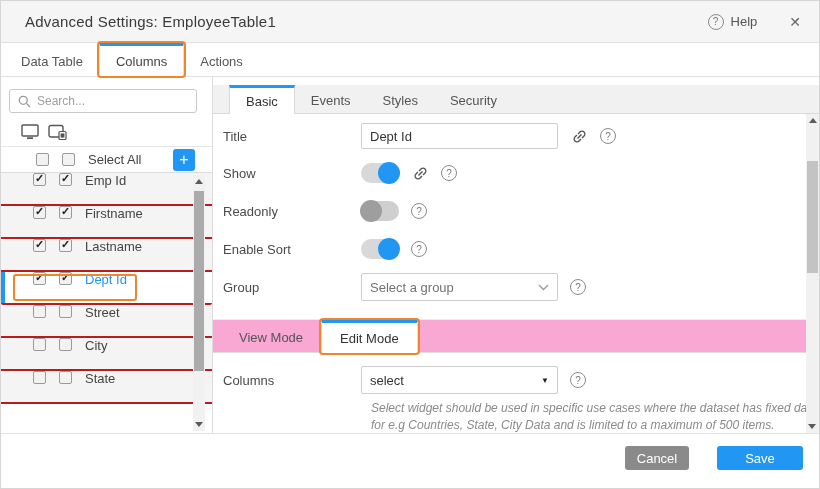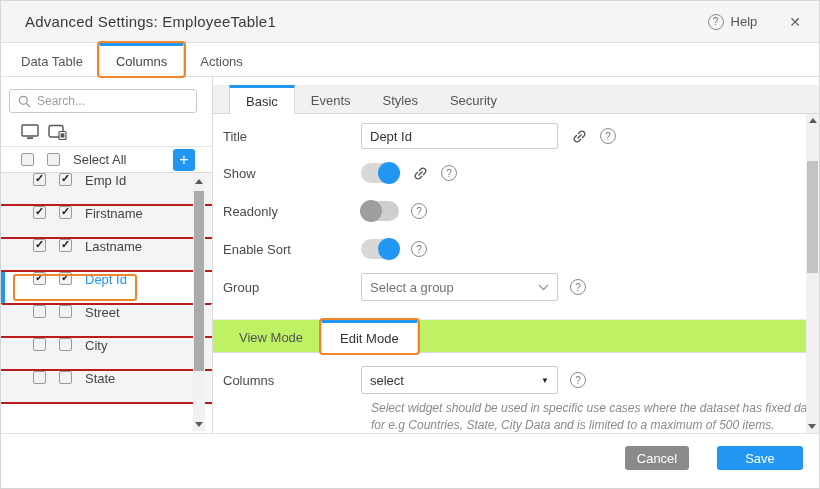--- a/index.html
+++ b/index.html
@@ -31,21 +31,21 @@
   
   .sidebar { width:212px; border-right:1px solid #dcdcdc; display:flex; flex-direction:column; background:#fff; flex:0 0 auto; }
   .search-wrap { padding:12px 15px 8px 8px; }
   .search-box { height:24px; border:1px solid #c9c9c9; border-radius:3px; display:flex; align-items:center;
                 padding:0 8px; gap:6px; background:#fff; }
   .search-box input { border:none; outline:none; font-size:12px; color:#333; width:100%; font-family:inherit; background:transparent; }
   .search-box input::placeholder { color:#9e9e9e; }
   .devices { display:flex; gap:9px; padding:3px 0 6px 20px; border-bottom:1px solid #e6e6e6; align-items:center; }
   .dev-icon { display:flex; cursor:pointer; }
 
-  .select-all-row { height:26px; display:flex; align-items:center; padding-left:20px; border-bottom:1px solid #dcdcdc;
+  .select-all-row { height:26px; display:flex; align-items:center; padding-left:35px; border-bottom:1px solid #dcdcdc;
                     position:relative; background:#fff; }
   .checkbox { width:13px; height:13px; border:1px solid #9a9a9a; border-radius:2px; background:#f2f2f2;
               margin-right:13px; position:relative; flex:0 0 auto; cursor:pointer; }
   .checkbox.checked::after { content:"\2713"; position:absolute; left:1px; top:-2px; font-size:11px; color:#222; font-weight:bold; }
   .row-label { font-size:13px; color:#444; }
   .add-btn { position:absolute; right:17px; top:2px; width:22px; height:22px; background:#2196f3; color:#fff;
              border-radius:3px; display:flex; align-items:center; justify-content:center; font-size:16px; cursor:pointer; }
 
   .col-list { flex:1; position:relative; overflow:hidden; background:#fff; }
   .col-item { height:33px; background:#f4f4f4; border-bottom:2px solid #b91c1c; display:flex; 
@@ -99,21 +99,21 @@
   .toggle .knob { position:absolute; width:22px; height:22px; border-radius:50%; top:-1px; }
   .toggle.on .knob { right:-1px; background:#2196f3; }
   .toggle.off { background:#cfcfcf; }
   .toggle.off .knob { left:-1px; background:#9e9e9e; }
 
   .select-box { width:197px; height:28px; border:1px solid #ccc; border-radius:2px; display:flex; align-items:center;
                 padding:0 8px; font-size:13px; color:#737373; justify-content:space-between; background:#fff; cursor:pointer; }
   .select-box.widget { color:#333; }
   .dd-triangle { font-size:8px; color:#222; }
 
-  .mode-tabs { height:34px; background:#bef264; border-bottom:1px solid #ddd; border-top:1px solid #ececec;
+  .mode-tabs { height:34px; background:#f9a8d4; border-bottom:1px solid #ddd; border-top:1px solid #ececec;
                display:flex; padding-left:8px; margin-left:-10px; margin-top:13px; }
   .mode-tab { padding:0 18px; font-size:13px; color:#555; display:flex; align-items:center;
               border-top:3px solid transparent; cursor:pointer; }
   .mode-tab.active { background:#fff; border-top-color:#2196f3; border-left:1px solid #ddd; border-right:1px solid #ddd;
                      margin-bottom:-1px; color:#333; }
 
   #row-widget { margin-top:10px; height:34px; }
   .hint { margin-left:148px; width:452px; font-size:12px; font-style:italic; color:#8a8a8a; line-height:1.42; margin-top:3px; }
 
   .panel-scroll { position:absolute; top:0; right:0; width:13px; bottom:0; background:#f1f1f1; }

